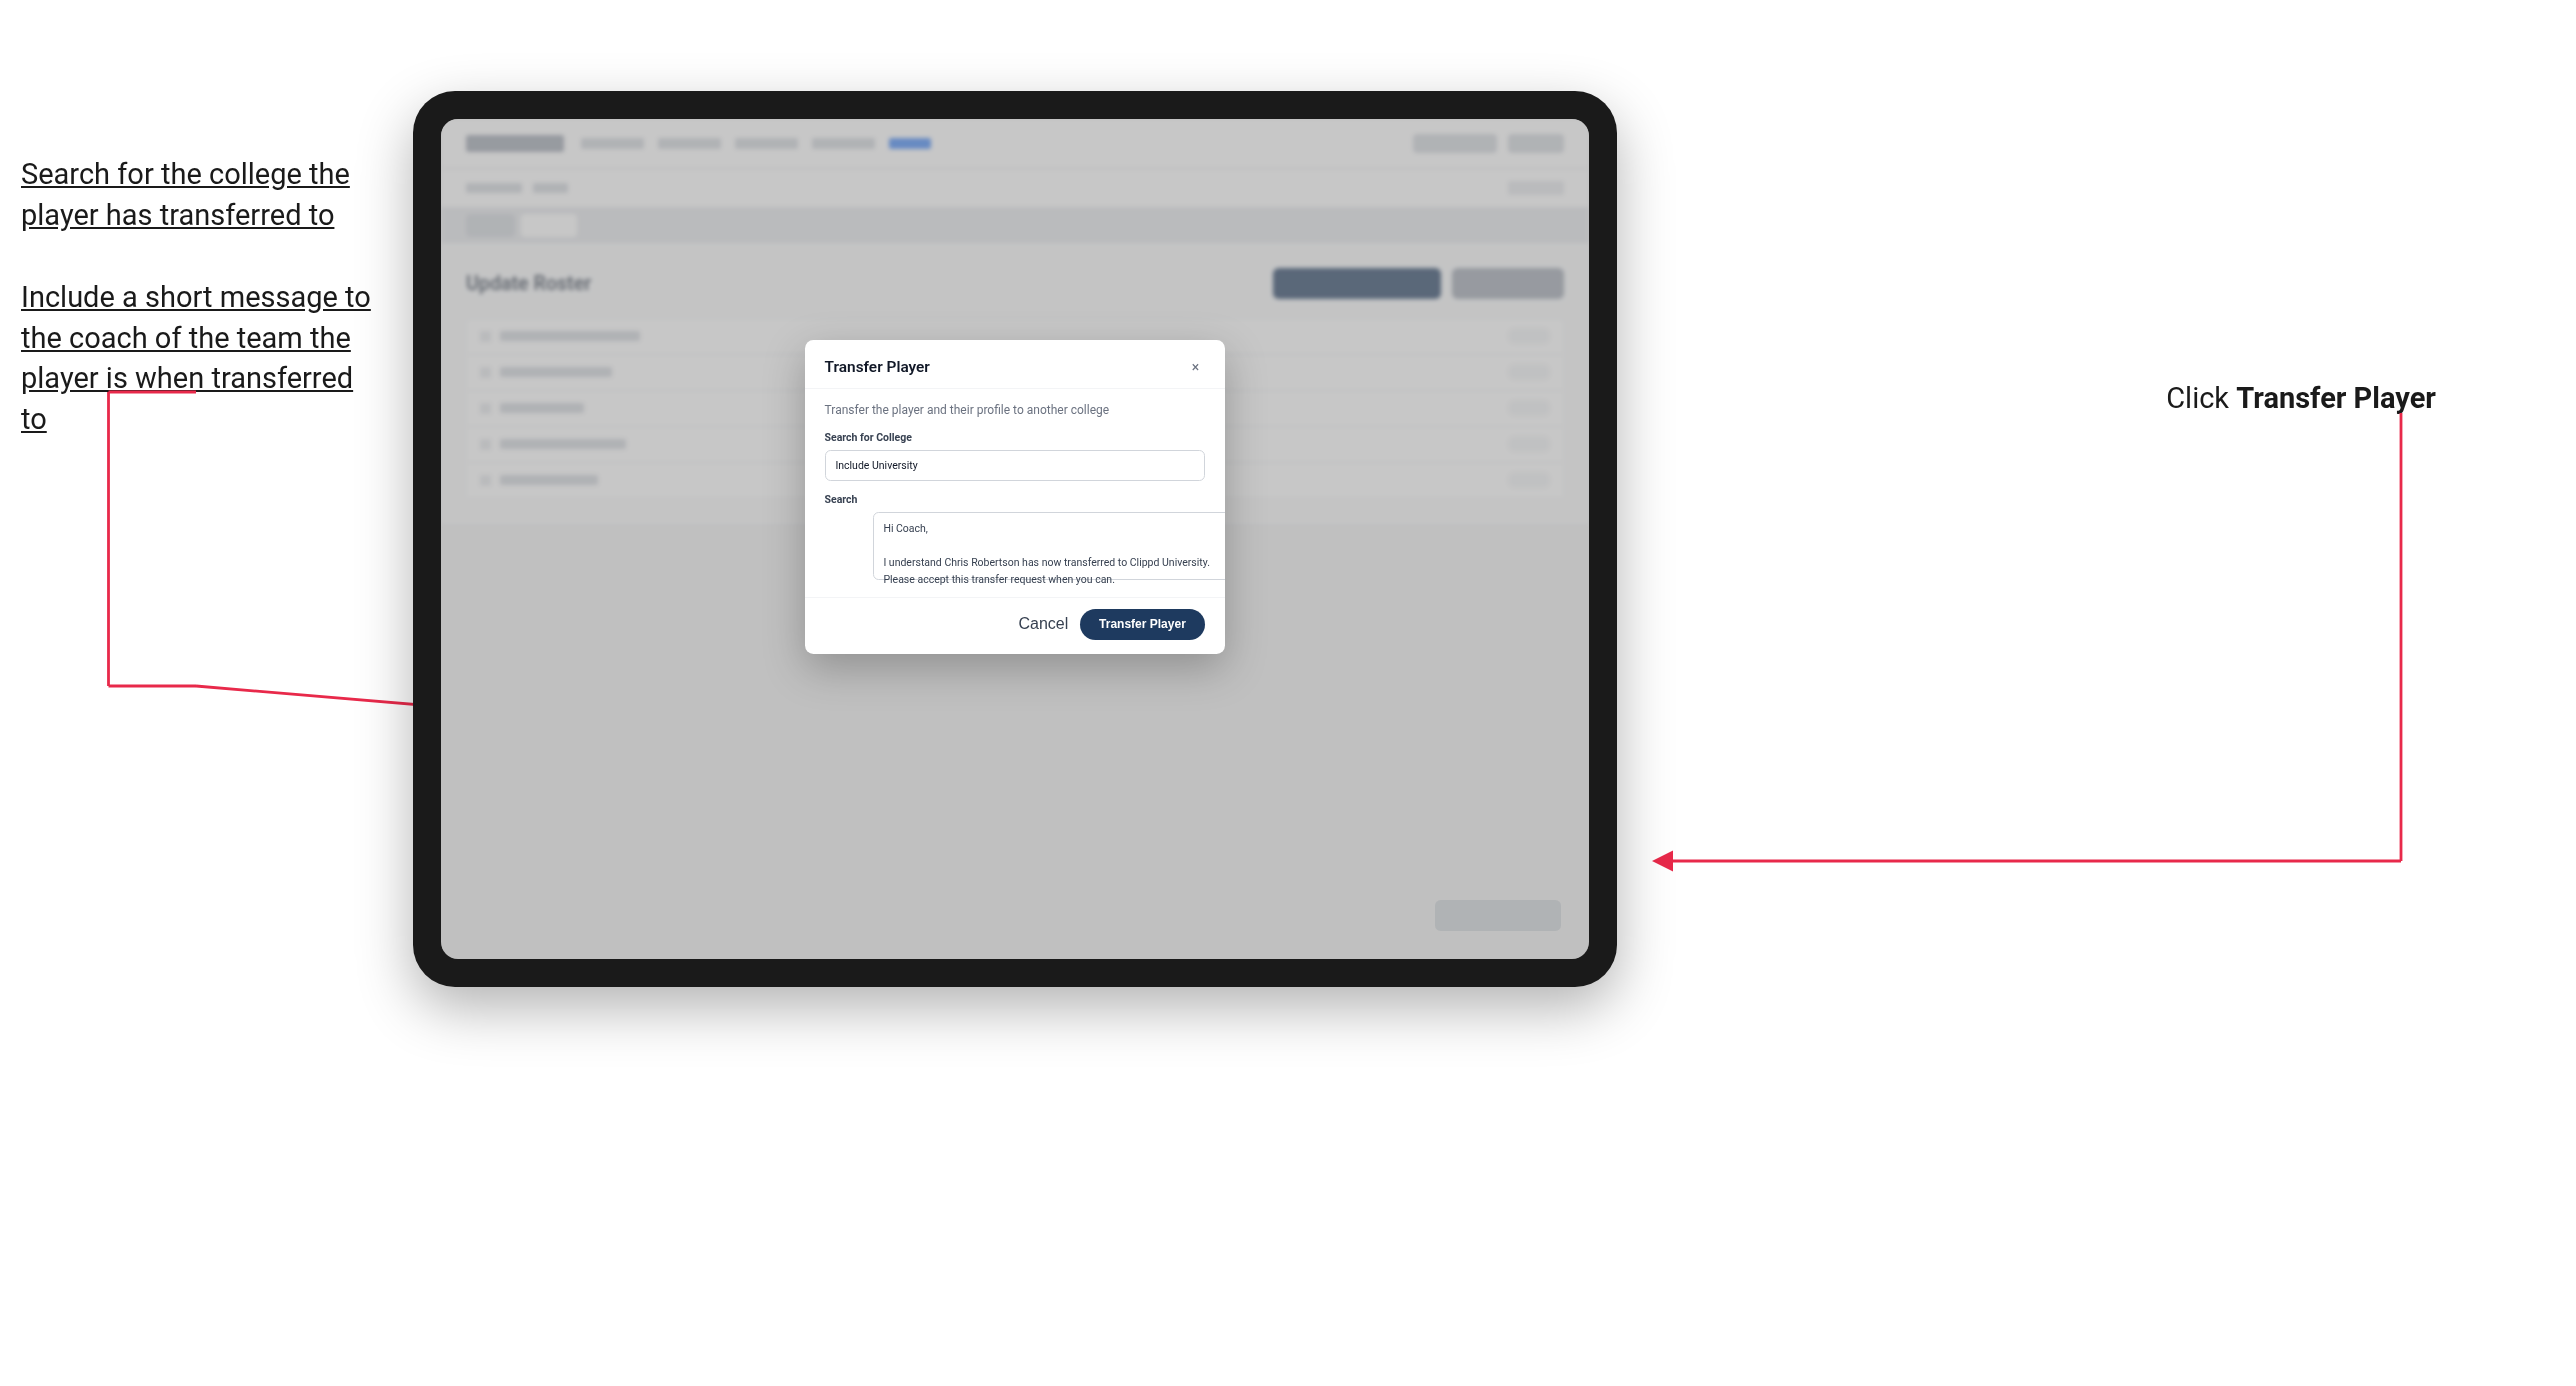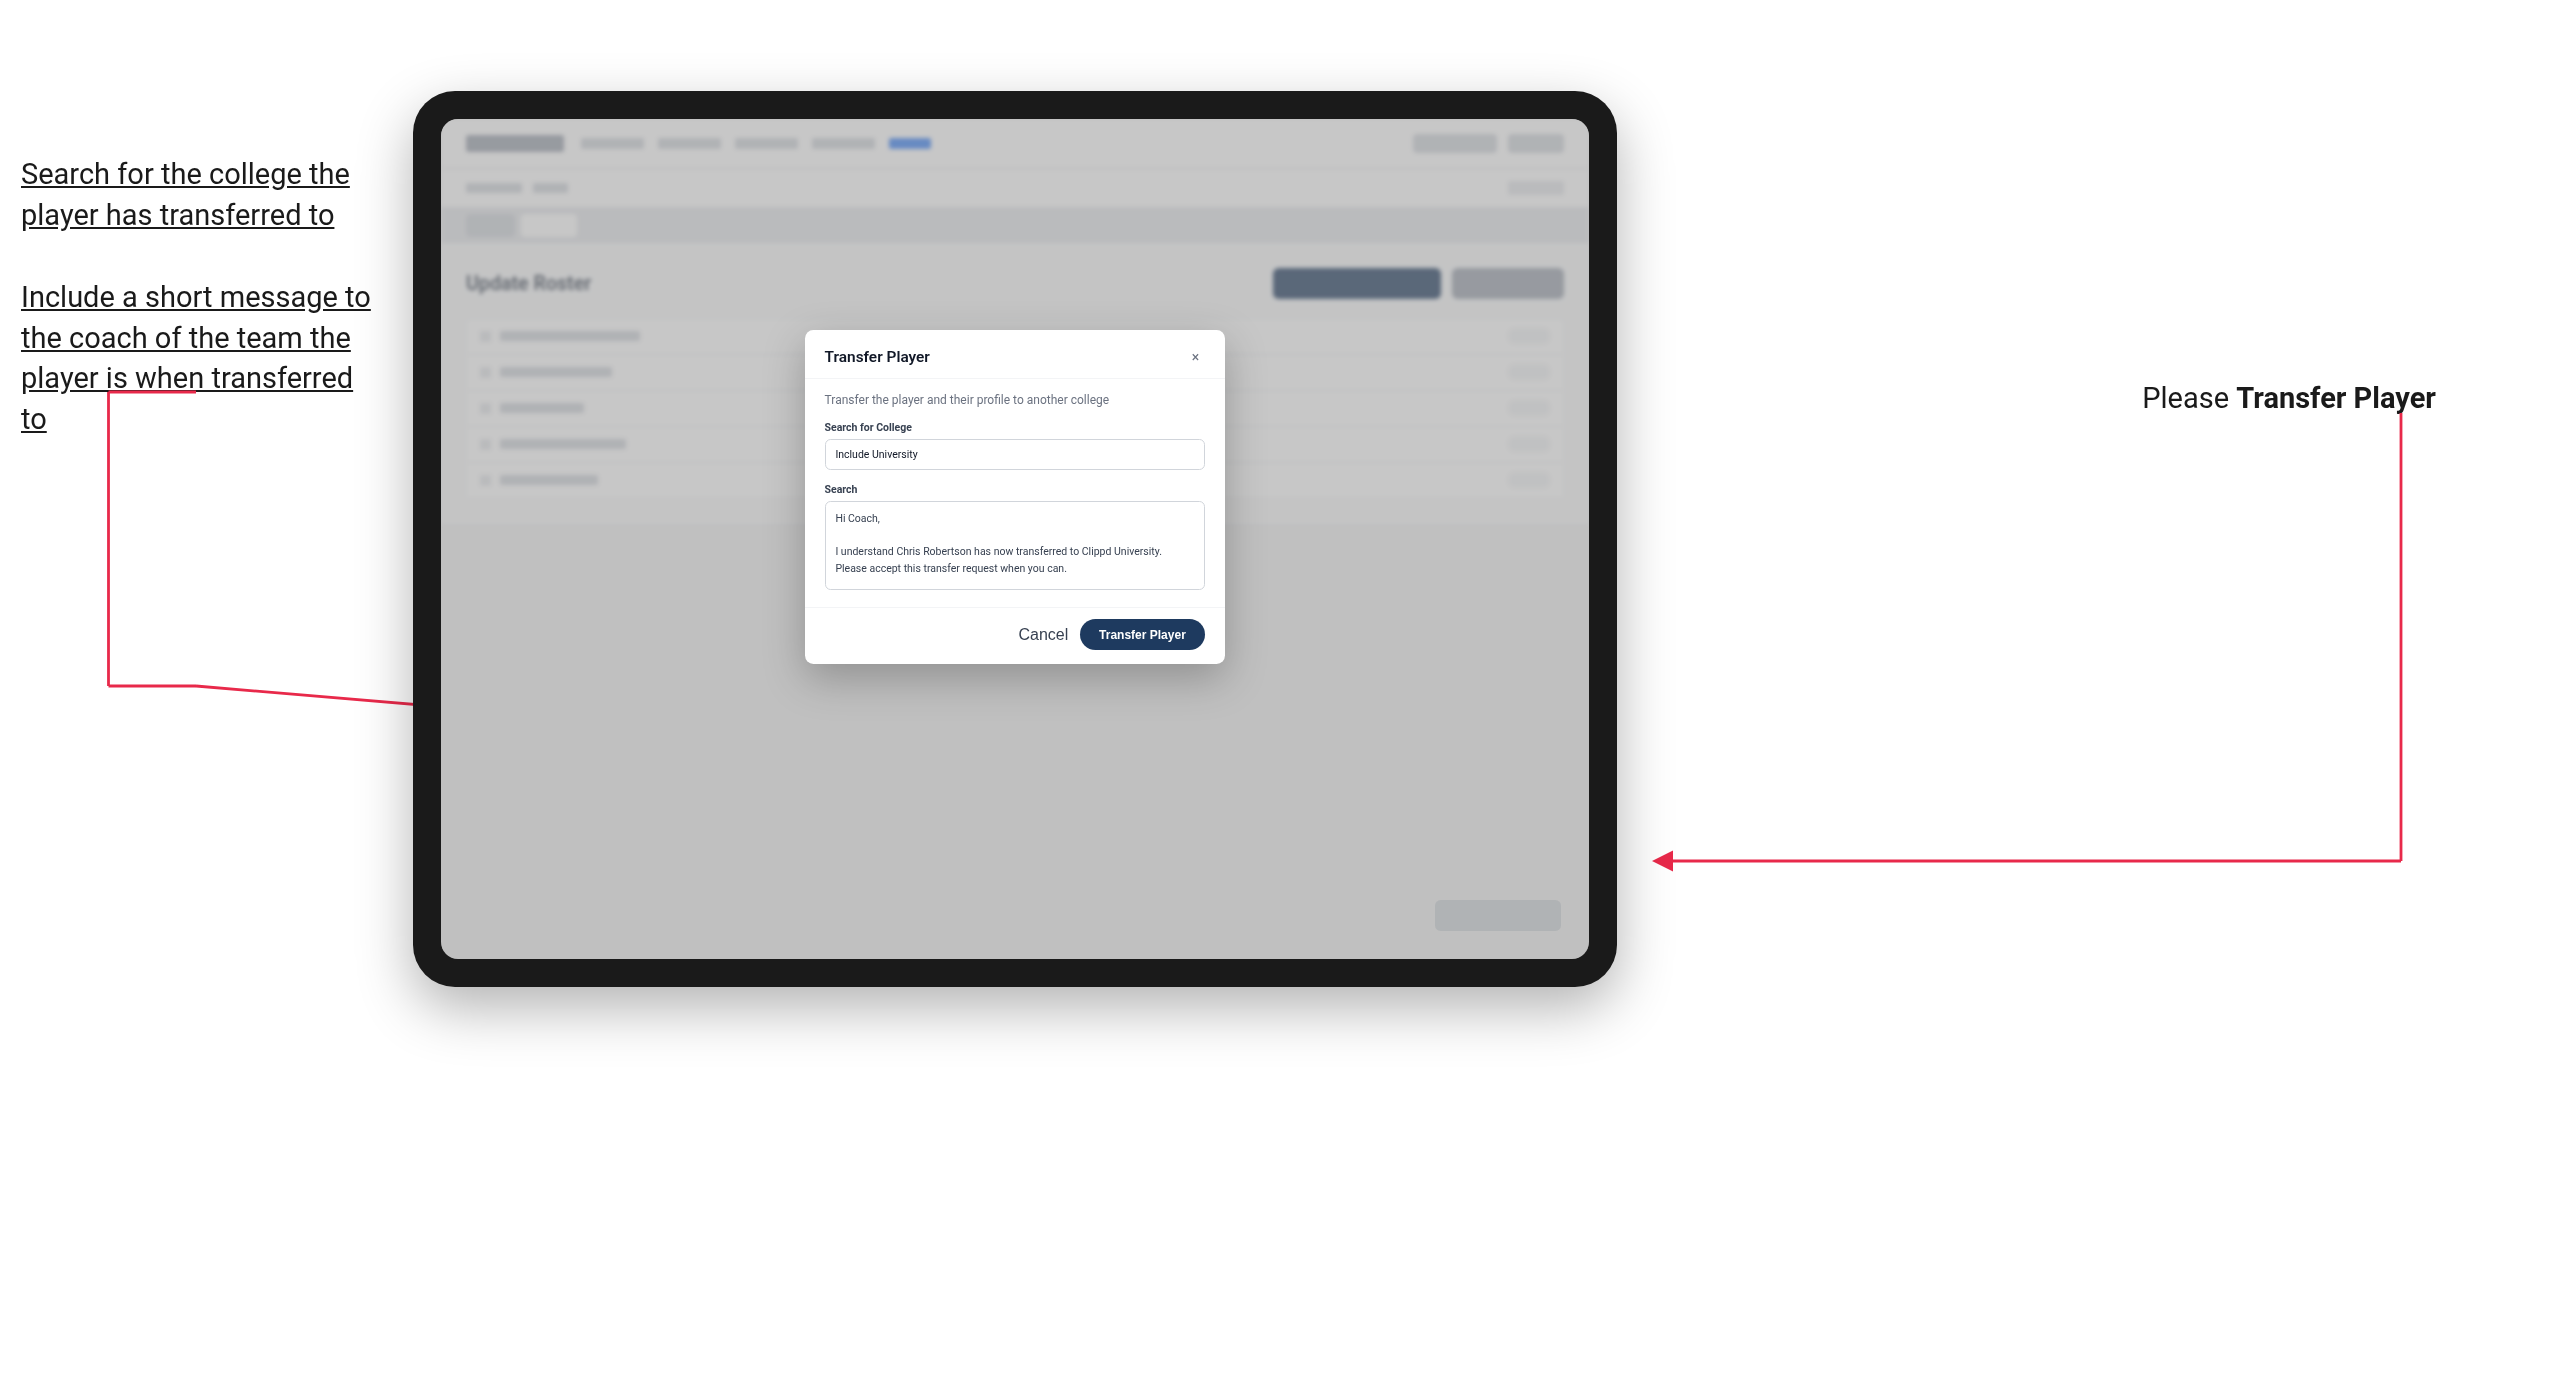--- a/index.html
+++ b/index.html
@@ -292,27 +292,28 @@
       border-radius: 5.6px;
       padding: 0 9.8px;
       font-size: 10.5px;
       color: #111827;
       margin-bottom: 12.6px;
       display: flex;
       align-items: center;
     }
     .textarea-field {
       width: 100%;
-      height: 89px;
+      height: 68px;
       border: 1px solid #d1d5db;
       border-radius: 5.6px;
       padding: 8.4px 9.8px;
       font-size: 10.5px;
       color: #374151;
       line-height: 1.6;
+      margin-left: 48px;
     }
     .modal-footer {
       display: flex;
       align-items: center;
       justify-content: flex-end;
       gap: 11.2px;
       padding: 11.2px 19.6px 14px;
       border-top: 0.7px solid #f3f4f6;
     }
     .btn-cancel {
@@ -359,21 +360,21 @@
   </style>
 </head>
 <body>
 
 <div class="annotation-left">
   <div class="annotation-text">Search for the college the player has transferred to</div>
   <div class="annotation-text">Include a short message to the coach of the team the player is when transferred to</div>
 </div>
 
 <div class="annotation-right">
-  <span>Please </span><strong>Transfer Player</strong>
+  <span>Click </span><strong>Transfer Player</strong>
 </div>
 
 <svg class="arrows" viewBox="0 0 3680 1980" xmlns="http://www.w3.org/2000/svg">
 
   <line x1="155" y1="560" x2="155" y2="980" stroke="#e8294a" stroke-width="4"></line>
 
   <line x1="155" y1="560" x2="280" y2="560" stroke="#e8294a" stroke-width="4"></line>
 
   <line x1="155" y1="980" x2="280" y2="980" stroke="#e8294a" stroke-width="4"></line>
 

